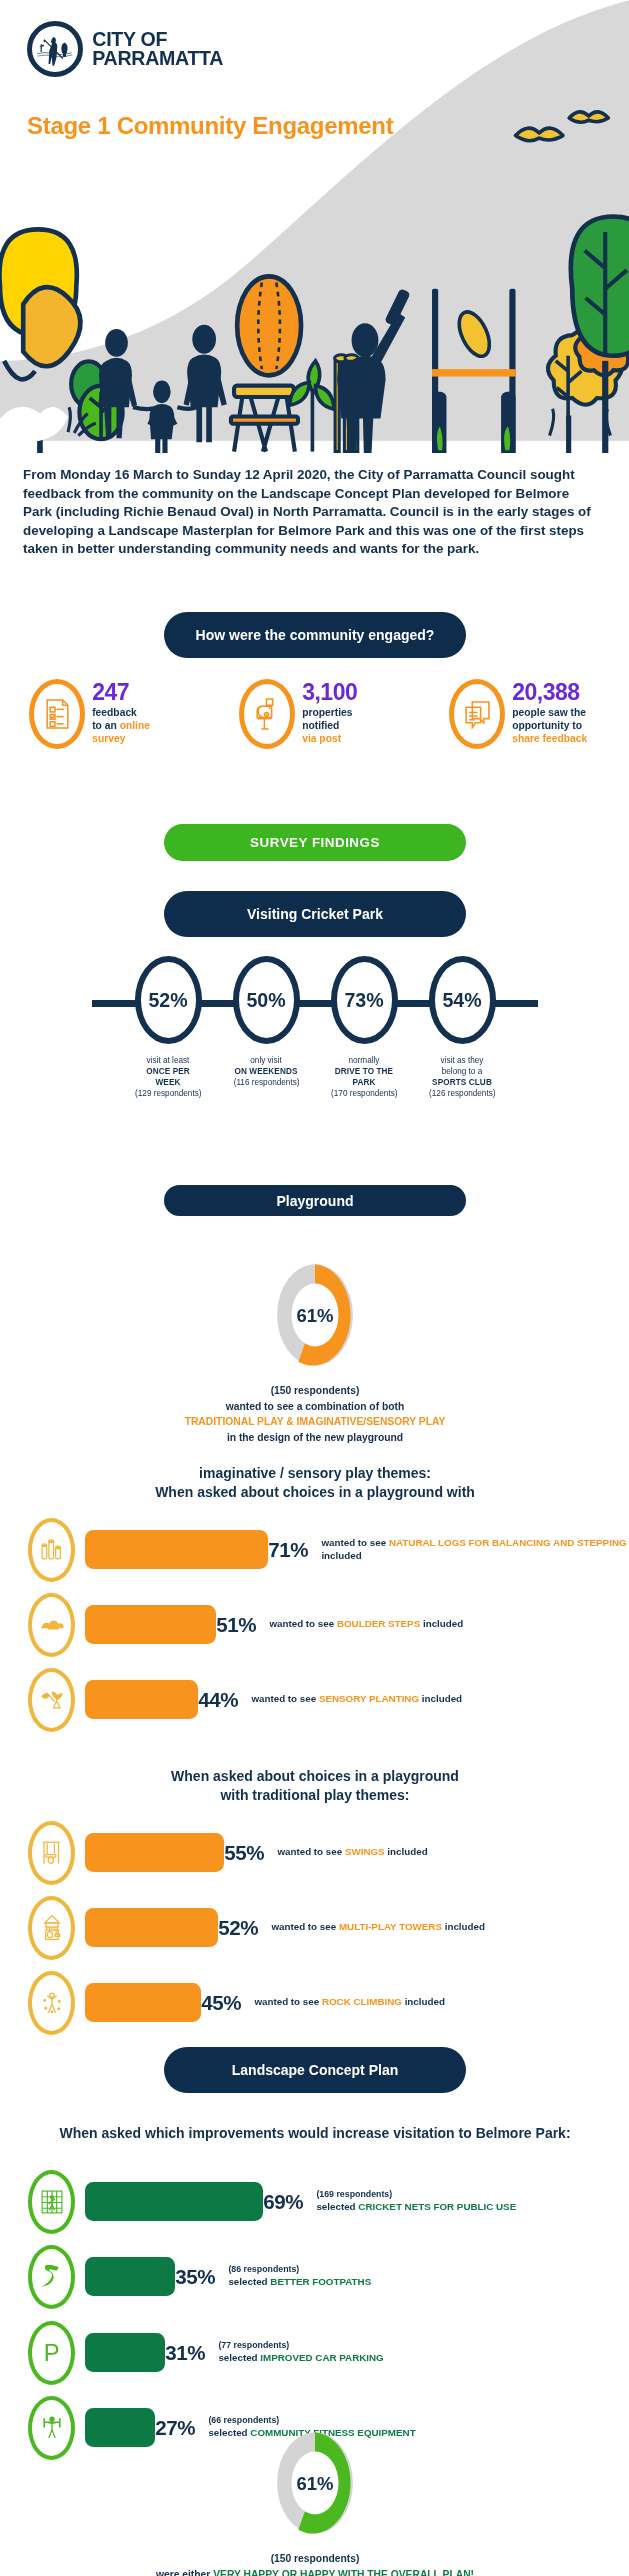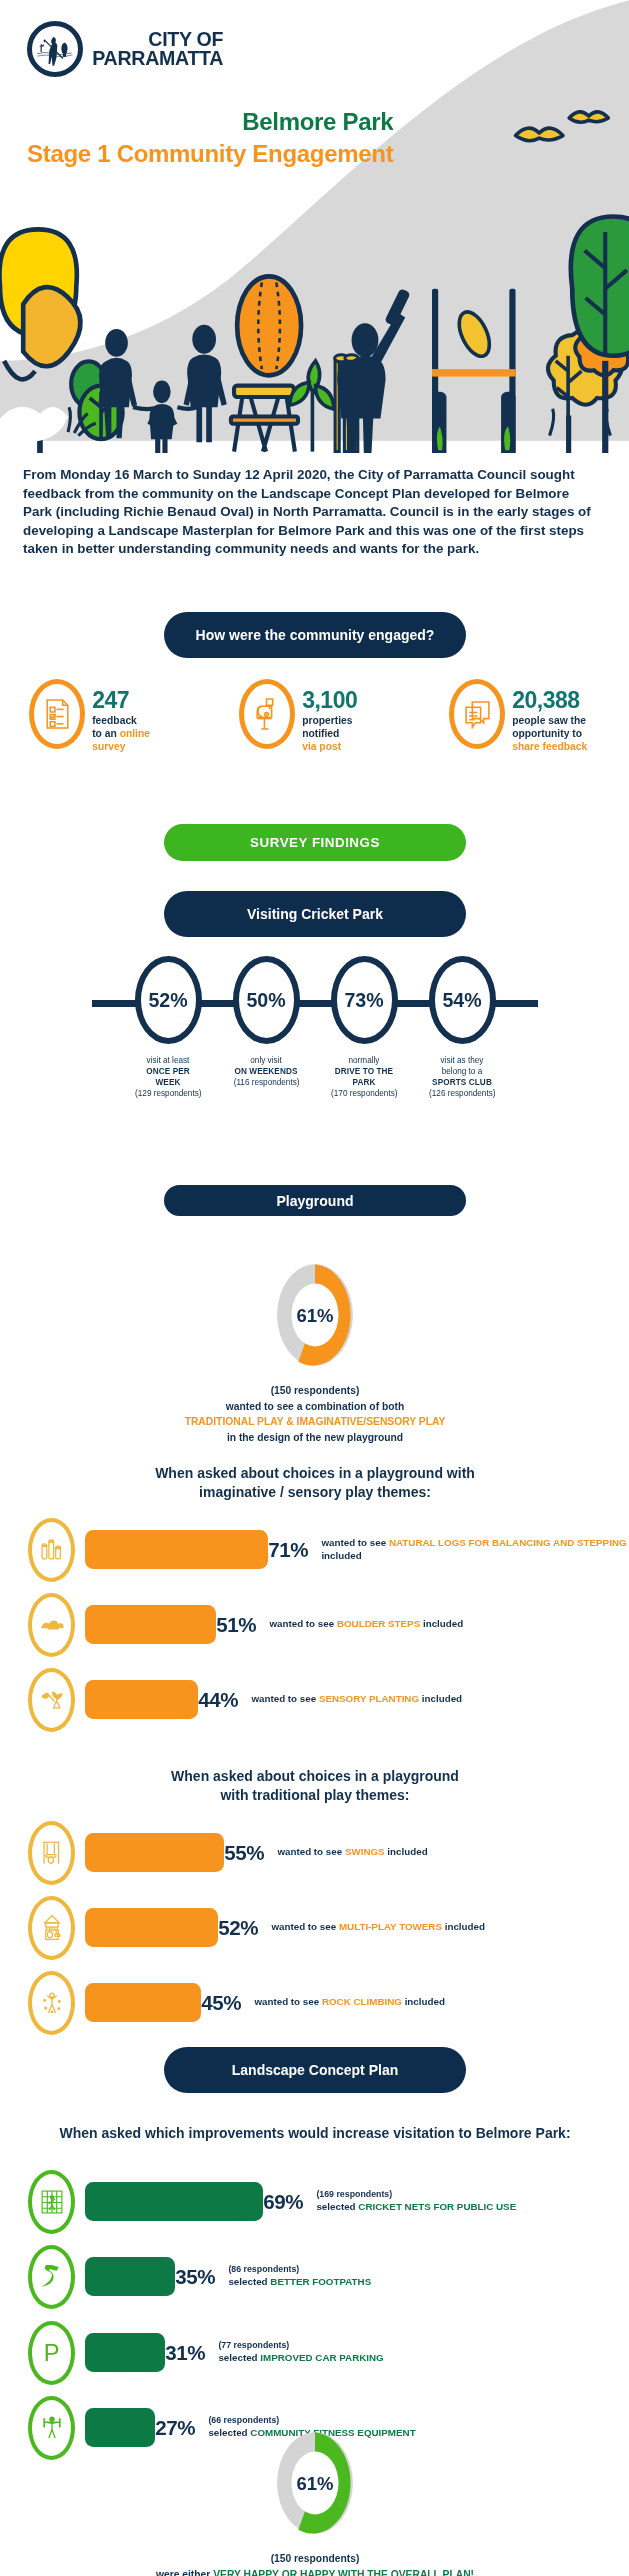--- a/index.html
+++ b/index.html
@@ -4,21 +4,21 @@
 <style>
   * { box-sizing: border-box; margin:0; padding:0; }
   html,body { background:#ffffff; }
   body {
     width:630px; height:3220px; position:relative; overflow:hidden;
     font-family:"Liberation Sans", sans-serif;
     color:#13304f;
   }
 
   
-  #header { position:relative; height:453px; width:630px; overflow:hidden; background:#fff;text-align:right; }
+  #header { position:relative; height:453px; width:630px; overflow:hidden; background:#fff; }
   #logo-row { position:absolute; left:27px; top:20.6px; display:flex; align-items:center; gap:9.3px; z-index:8; }
   #logo-mark { width:56px; height:56px; border-radius:50%; border:5.7px solid #13304f; position:relative; background:#fff; }
   #logo-mark .inner { position:absolute; inset:3.1px; border-radius:50%; overflow:hidden; }
   #logo-text { font-weight:bold; font-size:19.6px; line-height:0.96; letter-spacing:-0.3px; color:#13304f; }
   #hero-bg { position:absolute; inset:0; z-index:1; }
   #hero-title { position:absolute; left:27px; top:108px; z-index:9; }
   #hero-title .l1 { font-size:24px; font-weight:bold; color:#0d7a45; letter-spacing:-0.3px; }
   #hero-title .l2 { font-size:24px; font-weight:bold; color:#f7941e; letter-spacing:-0.3px; margin-top:4.1px; }
 
   
@@ -36,21 +36,21 @@
   #pill-visiting { position:absolute; top:891px; left:164px; width:302px; height:46px; font-size:14px; }
   #pill-playground { position:absolute; top:1185px; left:164px; width:302px; height:31px; font-size:14px; }
   #pill-landscape { position:absolute; top:2047px; left:164px; width:302px; height:46px; font-size:14px; }
 
   
   #stats { position:absolute; top:679px; left:0; width:630px; display:flex; }
   .stat { flex:1; display:flex; align-items:flex-start; gap:7.2px; padding-left:29px; }
   .stat .ring { width:56px; height:70px; border:5.7px solid #f7941e; border-radius:50%;
                 flex:0 0 auto; display:flex; align-items:center; justify-content:center; }
   .stat .txt { padding-top:2.1px; }
-  .stat .big { font-size:23px; font-weight:bold; color:#0f766e; line-height:1; letter-spacing:-0.5px;margin-top:8px; }
+  .stat .big { font-size:23px; font-weight:bold; color:#6d28d9; line-height:1; letter-spacing:-0.5px; }
   .stat .sub { font-size:10.3px; font-weight:bold; line-height:1.25; margin-top:3.1px; color:#13304f; max-width:88px; }
   .stat .sub .hi { color:#f7941e; }
 
   
   #visit-wrap { position:absolute; top:956px; left:0; width:630px; }
   #visit-circles { position:relative; display:flex; justify-content:center; gap:31px; }
   #visit-line { position:absolute; top:44px; left:92px; right:92px; height:6.7px; background:#13304f; z-index:0; }
   .vcirc { position:relative; z-index:2; width:67px; height:88px; border:6.7px solid #13304f; border-radius:50%;
            background:#fff; display:flex; align-items:center; justify-content:center;
            font-size:19.6px; font-weight:bold; color:#13304f; }
@@ -285,21 +285,20 @@
         </svg>
       </div>
     </div>
     <div id="logo-text">
       <div>CITY OF</div>
       <div>PARRAMATTA</div>
     </div>
   </div>
 
   <div id="hero-title">
-    <div class="l1">Belmore Park</div>
     <div class="l2">Stage 1 Community Engagement</div>
   </div>
 </div>
 
 <div id="intro">
   <p>From Monday 16 March to Sunday 12 April 2020, the City of Parramatta Council sought feedback from the community on the Landscape Concept Plan developed for Belmore Park (including Richie Benaud Oval) in North Parramatta. Council is in the early stages of developing a Landscape Masterplan for Belmore Park and this was one of the first steps taken in better understanding community needs and wants for the park.</p>
 </div>
 
 <div id="pill-engaged" class="pill pill-navy">How were the community engaged?</div>
 
@@ -421,22 +420,22 @@
   </div>
   <div class="donut-caption">
     <div>(150 respondents)</div>
     <div>wanted to see a combination of both</div>
     <div class="hi-orange">TRADITIONAL PLAY &amp; IMAGINATIVE/SENSORY PLAY</div>
     <div>in the design of the new playground</div>
   </div>
 </div>
 
 <div class="q" id="q-imag">
+  <div>imaginative / sensory play themes:</div>
   <div>When asked about choices in a playground with</div>
-  <div>imaginative / sensory play themes:</div>
 </div>
 
 <div class="barrow" style="top:1521px;">
   <div class="icon icon-orange">
     <svg width="23" height="23" viewBox="0 0 44 44" fill="none" stroke="#efb73b" stroke-width="2.4">
       <rect x="4" y="14" width="9" height="26" rx="3"></rect>
         <ellipse cx="8.5" cy="14" rx="4.5" ry="2.6"></ellipse>
       <rect x="17" y="6" width="9" height="34" rx="3"></rect>
         <ellipse cx="21.5" cy="6" rx="4.5" ry="2.6"></ellipse>
       <rect x="30" y="18" width="9" height="22" rx="3"></rect>

